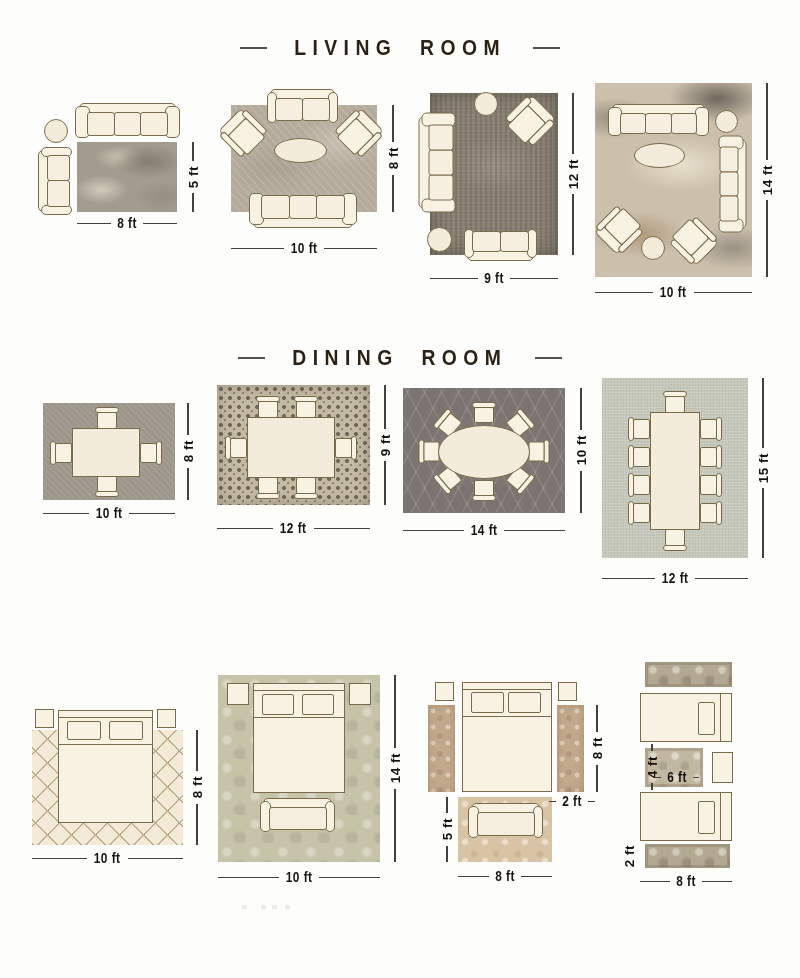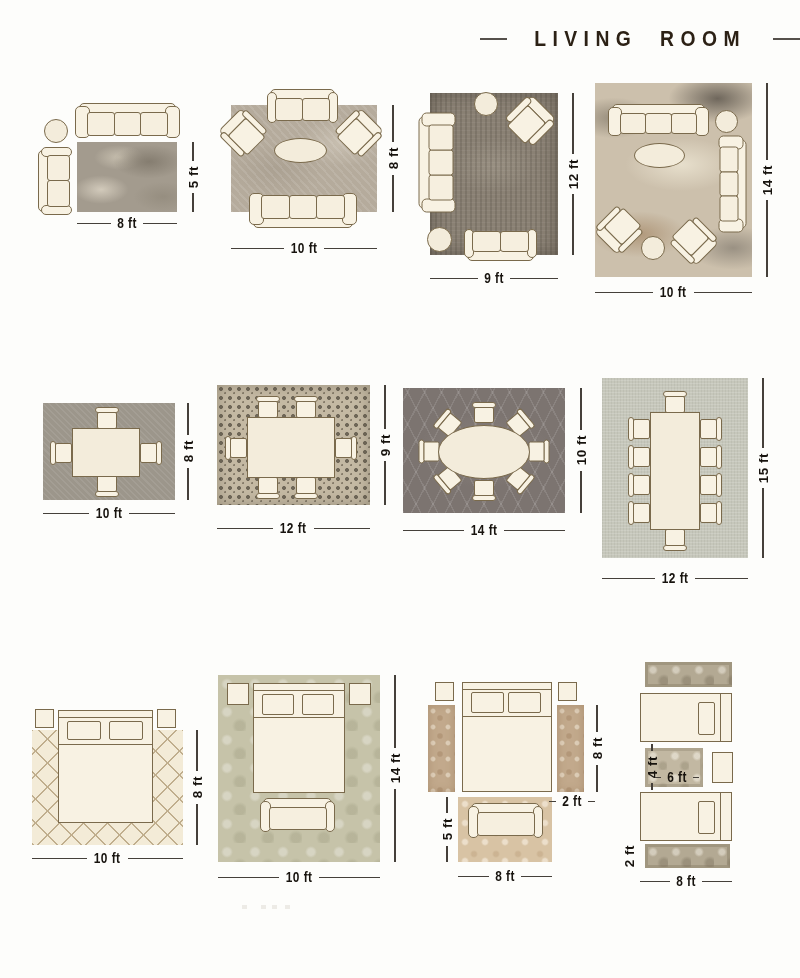--- a/index.html
+++ b/index.html
@@ -105,21 +105,21 @@
   .ns { position:absolute; background:#f8f2e3; border:1.5px solid #7a6a4c; }
 
   .watermark { position:absolute; display:flex; gap:14px; }
   .watermark span { width:5px; height:4px; background:#edebe6; }
 </style>
 </head>
 <body>
 
 <div id="canvas">
 
-  <div class="title" style="top:27px;justify-content:flex-end;">
+  <div class="title" style="top:36px;">
     <div class="dash"></div>
     <div class="tx">LIVING ROOM</div>
     <div class="dash"></div>
   </div>
 
   <div class="rug r-lr1" style="left:77px;top:142px;width:100px;height:70px;"></div>
   <div class="sofa" style="left:75px;top:103px;width:105px;height:35px;">
     <div class="bk"></div>
       <div class="al"></div>
       <div class="ar"></div>
@@ -273,20 +273,25 @@
     <div class="ln"></div>
       <div class="tx">14 ft</div>
       <div class="ln"></div>
   </div>
   <div class="dim-h" style="left:595px;top:285px;width:157px;">
     <div class="ln"></div>
       <div class="tx">10 ft</div>
       <div class="ln"></div>
   </div>
 
+  <div class="title" style="top:346px;">
+    <div class="dash"></div>
+    <div class="tx">DINING ROOM</div>
+    <div class="dash"></div>
+  </div>
 
   <div class="rug r-dr1" style="left:43px;top:403px;width:132px;height:97px;"></div>
   <div class="chair" style="left:95px;top:407px;width:24px;height:22px;">
       <div class="bk"></div>
       <div class="st"></div>
     </div>
   <div class="chair" style="left:95px;top:475px;width:24px;height:22px;transform:rotate(180deg);">
       <div class="bk"></div>
       <div class="st"></div>
     </div>

